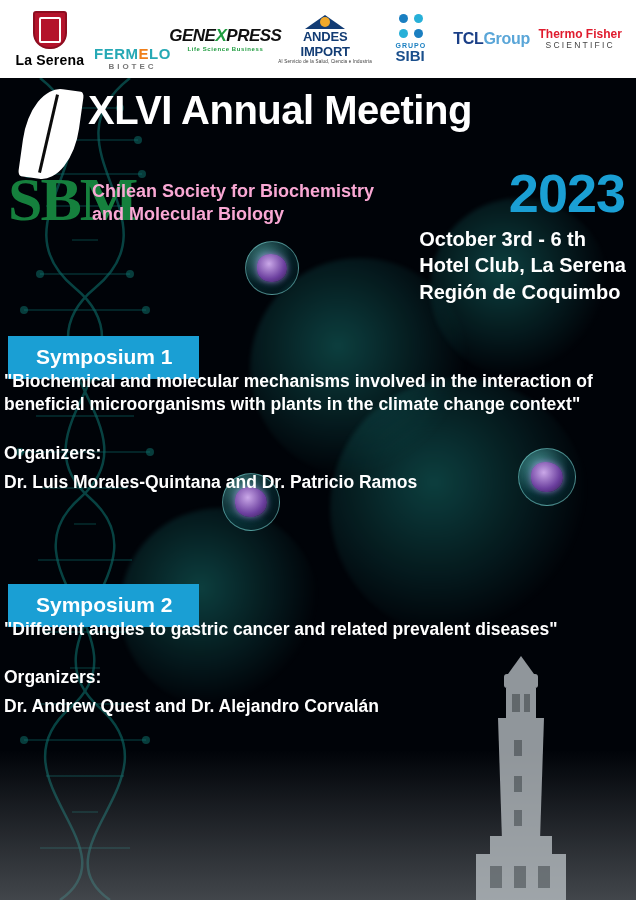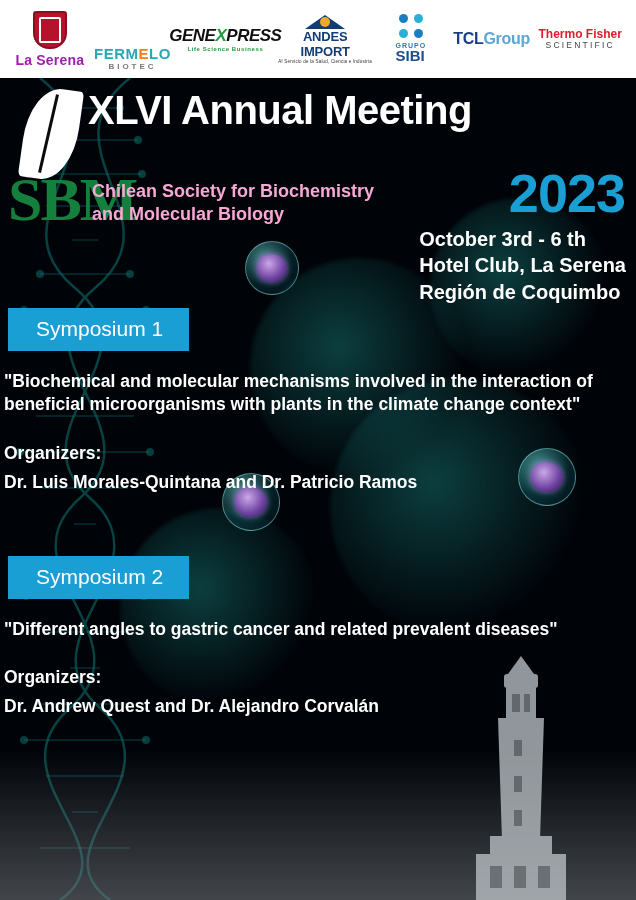--- a/index.html
+++ b/index.html
@@ -25,21 +25,21 @@
     width: 34px; height: 38px; background: #b4132b;
     border: 2px solid #8d0d20;
     border-radius: 3px 3px 16px 16px;
     display: flex; align-items: center; justify-content: center;
     position: relative;
   }
   .ls-shield::before {
     content: ""; position: absolute; width: 18px; height: 22px;
     border: 2px solid #ffffff; border-radius: 2px;
   }
-  .ls-text { font-size: 14px; font-weight: bold; color: #a21caf; margin-top: 3px; letter-spacing: .2px;}
+  .ls-text { font-size: 14px; font-weight: bold; color: #000000; margin-top: 3px; letter-spacing: .2px;}
 
   .logo-fermelo { width: 82px; text-align: center; margin-top: 37px; }
   .fm-top { font-size: 15px; font-weight: bold; color: #26a9b5; letter-spacing: .5px; }
   .fm-top i { color: #f07f1a; font-style: normal; }
   .fm-bot { font-size: 8px; font-weight: bold; color: #777; letter-spacing: 3px; }
 
   .logo-genexpress { width: 104px; text-align: center; }
   .gx-top { font-size: 17px; font-weight: bold; color: #111; font-style: italic; letter-spacing: -.5px;}
   .gx-top u { text-decoration: none; color: #1f9c3f; }
   .gx-bot { font-size: 6px; font-weight: bold; color: #1f9c3f; letter-spacing: .6px; }
@@ -136,22 +136,23 @@
   }
   .venue {
     position: absolute; right: 10px; top: 148px; 
     font-size: 20px; font-weight: bold; color: #ffffff; line-height: 1.32;
   }
 
   
   .symp-tab {
     position: absolute; left: 8px;
     background: #1a9fd4; color: #ffffff;
-    font-size: 21px; font-weight: normal;
+    font-size: 21px; font-weight: bold;
     padding: 9px 26px 10px 28px;
+    margin-top: 28px;
   }
   .symp-body { position: absolute; left: 4px; width: 614px; color: #ffffff; }
   .symp-quote { font-size: 17.5px; font-weight: bold; line-height: 1.33; }
   .symp-org-label { font-size: 17.5px; font-weight: bold; margin-top: 26px; }
   .symp-org-names { font-size: 17.5px; font-weight: bold; margin-top: 8px; }
 </style>
 </head>
 <body>
 
 <div class="poster">

